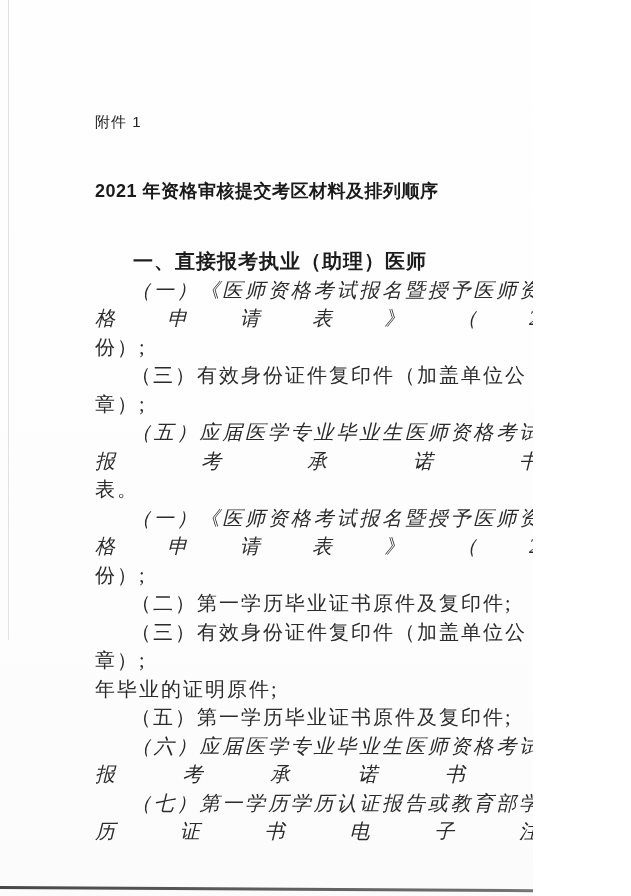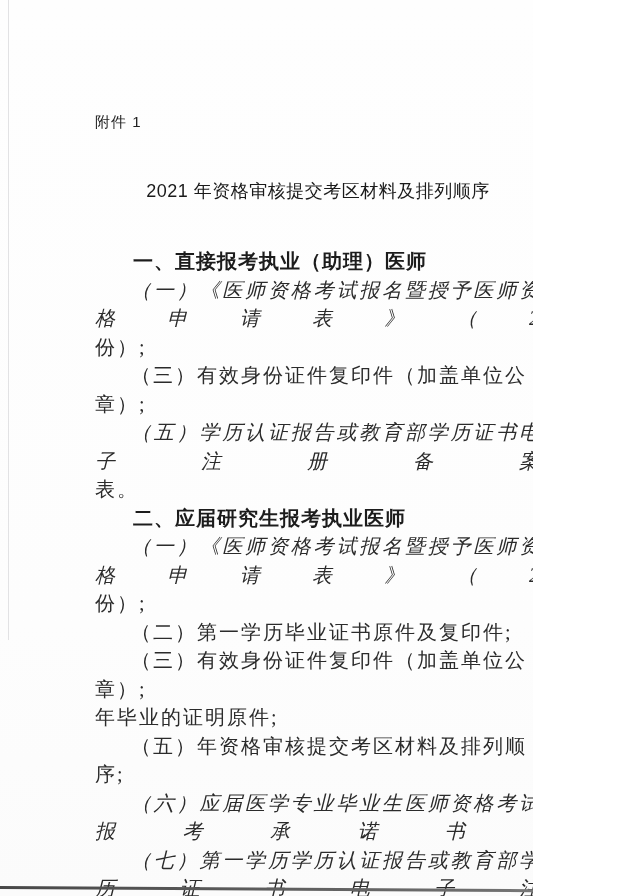--- a/index.html
+++ b/index.html
@@ -33,23 +33,22 @@
   }
   .attachment {
     margin-top:111px;
     font-family:"Liberation Sans","DejaVu Sans",sans-serif;
     font-size:15px; line-height:21px;
     letter-spacing:1px;
     color:#222;
   }
   .title {
     margin-top:46px;
-    text-align:center;
     font-family:"Liberation Sans","DejaVu Sans",sans-serif;
-    font-weight:400;
+    font-weight:700;
     font-size:18px; line-height:26px;
     letter-spacing:0.5px;
     color:#1a1a1a;
   }
   .doc-body { margin-top:43px; }
   .line {
     font-size:20px;
     line-height:28.5px;
     letter-spacing:2px;
     color:#2b2b2b;
@@ -79,30 +78,29 @@
     <div class="attachment">附件 1</div>
 
     <div class="title">2021 年资格审核提交考区材料及排列顺序</div>
 
     <div class="doc-body">
 
       <div class="line heading">一、直接报考执业（助理）医师</div>
       <div class="line indent full">（一）《医师资格考试报名暨授予医师资格申请表》（2</div>
       <div class="line">份）;</div>
       <div class="line indent">（三）有效身份证件复印件（加盖单位公章）;</div>
-      <div class="line indent full">（五）学历认证报告或教育部学历证书电子注册备案</div>
+      <div class="line indent full">（五）应届医学专业毕业生医师资格考试报考承诺书</div>
       <div class="line">表。</div>
 
-      <div class="line heading">二、应届研究生报考执业医师</div>
       <div class="line indent full">（一）《医师资格考试报名暨授予医师资格申请表》（2</div>
       <div class="line">份）;</div>
       <div class="line indent">（二）第一学历毕业证书原件及复印件;</div>
       <div class="line indent">（三）有效身份证件复印件（加盖单位公章）;</div>
       <div class="line">年毕业的证明原件;</div>
-      <div class="line indent">（五）年资格审核提交考区材料及排列顺序;</div>
+      <div class="line indent">（五）第一学历毕业证书原件及复印件;</div>
       <div class="line indent full">（六）应届医学专业毕业生医师资格考试报考承诺书;</div>
       <div class="line indent full">（七）第一学历学历认证报告或教育部学历证书电子注</div>
 
     </div>
   </div>
 
   <div class="bottom-scan-edge"></div>
 </div>
 
 </body></html>

